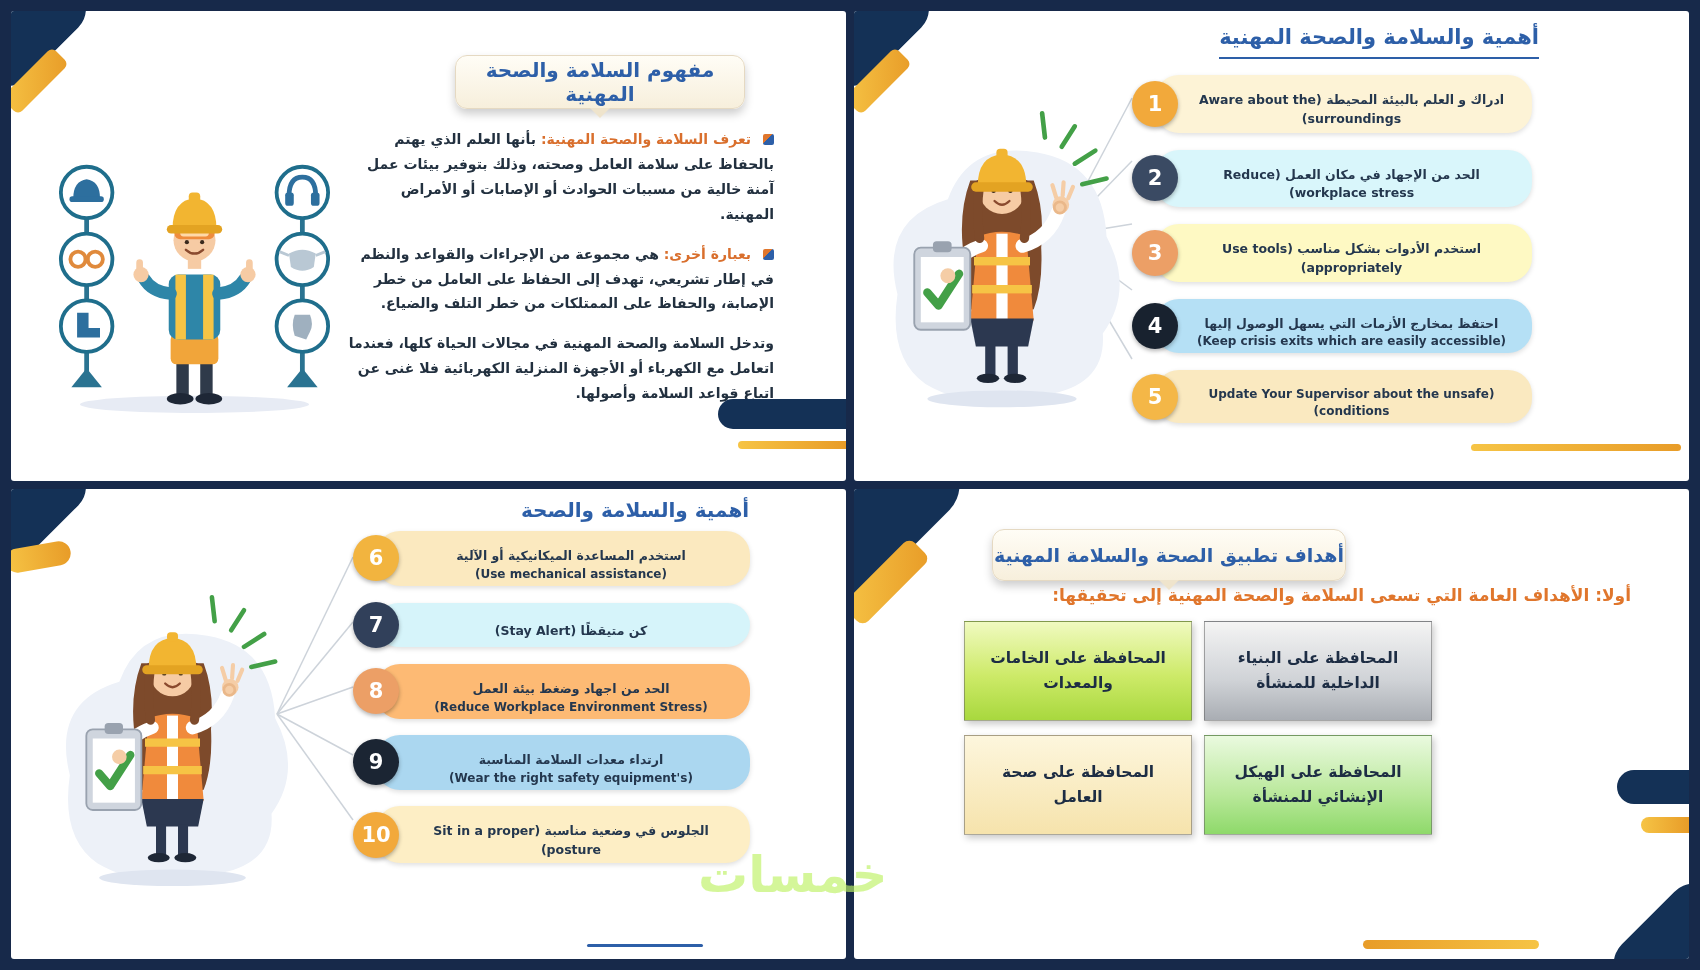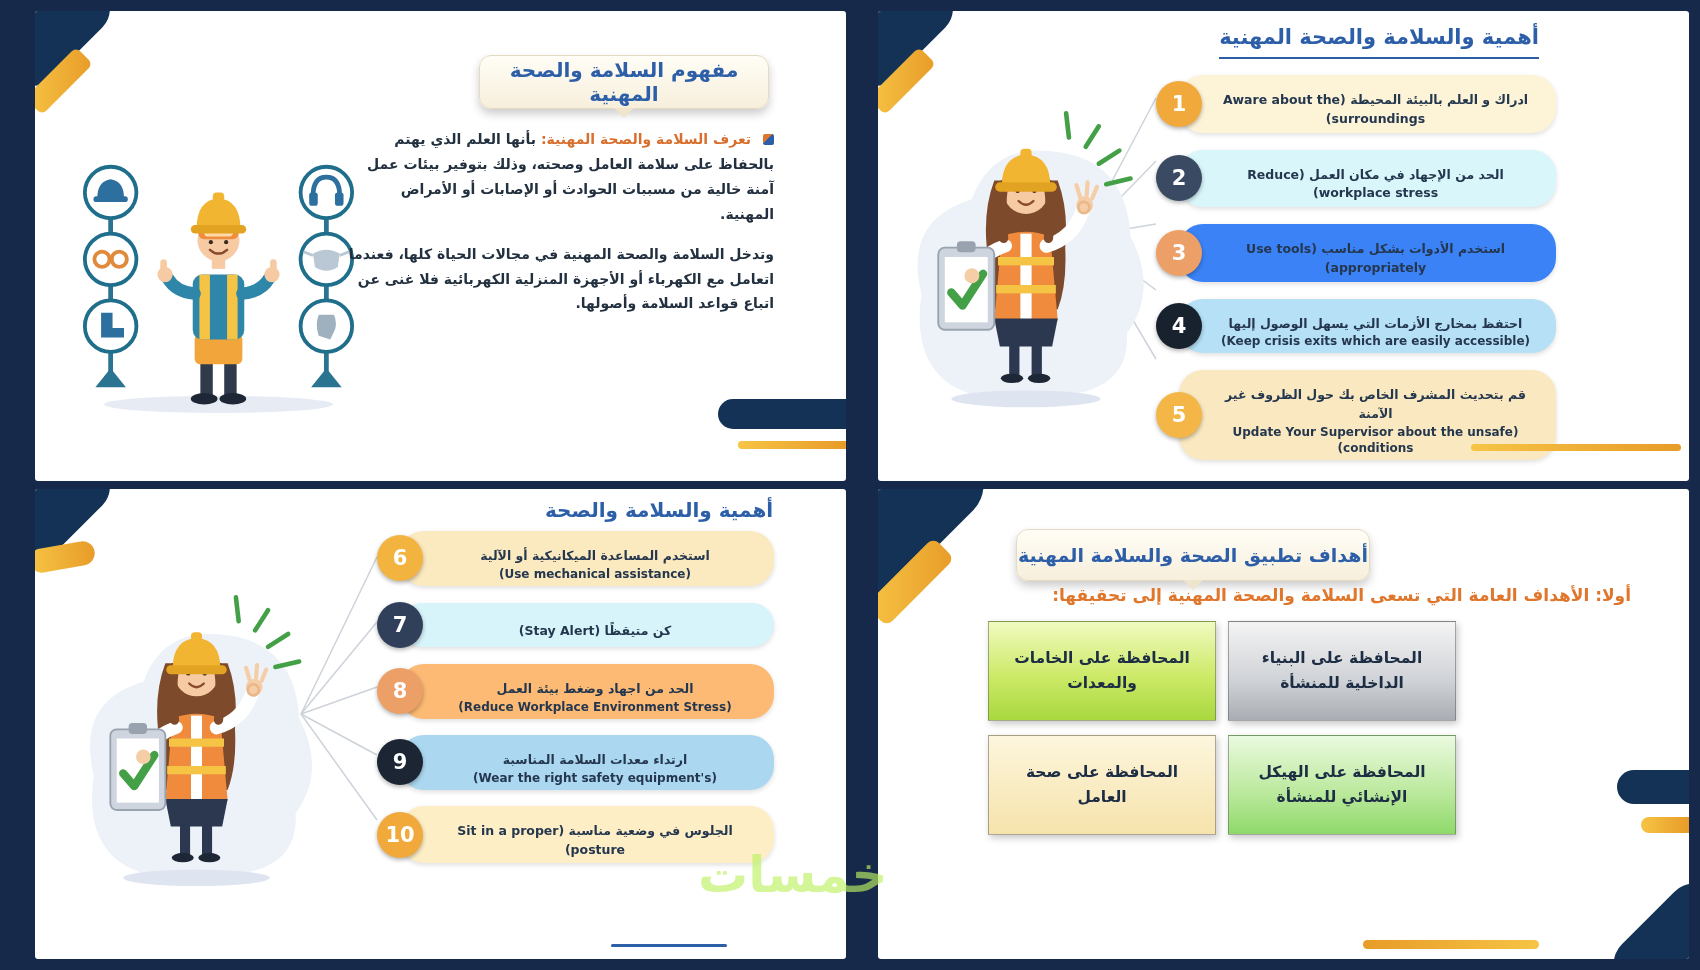--- a/index.html
+++ b/index.html
@@ -5,21 +5,21 @@
   html,body { margin:0; padding:0; }
   body {
     width:1700px; height:970px; position:relative; overflow:hidden;
     background:#17294a;
     font-family:"DejaVu Sans", sans-serif;
   }
   .grid {
     position:absolute; inset:0; padding:11px; box-sizing:border-box;
     display:grid; grid-template-columns:1fr 1fr; grid-template-rows:1fr 1fr; gap:8px;
   }
-  .slide { position:relative; background:#ffffff; overflow:hidden; border-radius:3px;margin-left:24px; }
+  .slide { position:relative; background:#ffffff; overflow:hidden; border-radius:3px; }
 
   
   .deco-navy-corner { position:absolute; width:124px; height:124px; background:#143156; border-radius:26px; transform:rotate(45deg); top:-64px; left:-64px; }
   .deco-gold-tl { position:absolute; width:72px; height:24px; background:linear-gradient(135deg,#f6c445,#e89c28); border-radius:6px; transform:rotate(-45deg); top:58px; left:-12px; }
   .s4-navy-corner { position:absolute; width:176px; height:176px; background:#143156; border-radius:36px; transform:rotate(45deg); top:-92px; left:-92px; }
   .s4-gold-tl { position:absolute; width:96px; height:30px; background:linear-gradient(135deg,#f6c445,#e89c28); border-radius:8px; transform:rotate(-45deg); top:78px; left:-16px; }
   .s1-navy-pill { position:absolute; right:0; top:388px; width:128px; height:30px; background:#143156; border-radius:16px 0 0 16px; }
   .s1-gold-bar { position:absolute; right:0; top:430px; width:108px; height:8px; background:linear-gradient(90deg,#f6c445,#e89c28); border-radius:4px 0 0 4px; }
   .s2-gold-bar { position:absolute; right:8px; bottom:30px; width:210px; height:7px; background:linear-gradient(90deg,#f6c445,#e89c28); border-radius:4px; }
   .s3-gold-pill { position:absolute; left:-6px; top:56px; width:66px; height:24px; background:linear-gradient(90deg,#f6c445,#e89c28); border-radius:12px; transform:rotate(-10deg); }
@@ -153,20 +153,25 @@
       <rect x="159" y="62" width="12" height="10" rx="4" fill="#f2b531"></rect>
     </svg>
 
     <div class="s1-text">
       <p>
         <span class="bullet"></span>
         <span class="lead">تعرف السلامة والصحة المهنية:</span>
         <span>بأنها العلم الذي يهتم بالحفاظ على سلامة العامل وصحته، وذلك بتوفير بيئات عمل آمنة خالية من مسببات الحوادث أو الإصابات أو الأمراض المهنية.</span>
       </p>
       <p>
+        <span class="bullet"></span>
+        <span class="lead">بعبارة أخرى:</span>
+        <span>هي مجموعة من الإجراءات والقواعد والنظم في إطار تشريعي، تهدف إلى الحفاظ على العامل من خطر الإصابة، والحفاظ على الممتلكات من خطر التلف والضياع.</span>
+      </p>
+      <p>
         <span>وتدخل السلامة والصحة المهنية في مجالات الحياة كلها، فعندما اتعامل مع الكهرباء أو الأجهزة المنزلية الكهربائية فلا غنى عن اتباع قواعد السلامة وأصولها.</span>
       </p>
     </div>
 
     <div class="s1-navy-pill"></div>
     <div class="s1-gold-bar"></div>
   </div>
 
   <div class="slide">
     <div class="deco-navy-corner"></div>
@@ -236,36 +241,35 @@
       </div>
       <div class="item">
         <div class="num" style="background: rgb(58, 74, 99);">2</div>
         <div class="pill" style="background: rgb(217, 246, 251);">
           <div class="l1">الحد من الإجهاد في مكان العمل (Reduce workplace stress)</div>
           <div class="l2"></div>
         </div>
       </div>
       <div class="item">
         <div class="num" style="background: rgb(236, 159, 102);">3</div>
-        <div class="pill" style="background: #3b82f6; justify-content: flex-end;">
+        <div class="pill" style="background: #fef9c3; justify-content: flex-end;">
           <div class="l1">استخدم الأدوات بشكل مناسب (Use tools appropriately)</div>
           <div class="l2"></div>
         </div>
       </div>
       <div class="item">
         <div class="num" style="background: rgb(24, 34, 47);">4</div>
         <div class="pill" style="background: rgb(181, 224, 245);">
           <div class="l1">احتفظ بمخارج الأزمات التي يسهل الوصول إليها</div>
           <div class="l2">(Keep crisis exits which are easily accessible)</div>
         </div>
       </div>
       <div class="item">
         <div class="num" style="background: rgb(244, 183, 71);">5</div>
         <div class="pill" style="background: rgb(250, 233, 192);">
-          <div class="l1">قم بتحديث المشرف الخاص بك حول الظروف غير الآمنة</div>
           <div class="l2">(Update Your Supervisor about the unsafe conditions)</div>
         </div>
       </div>
     </div>
 
     <div class="s2-gold-bar"></div>
   </div>
 
   <div class="slide">
     <div class="deco-navy-corner"></div>

